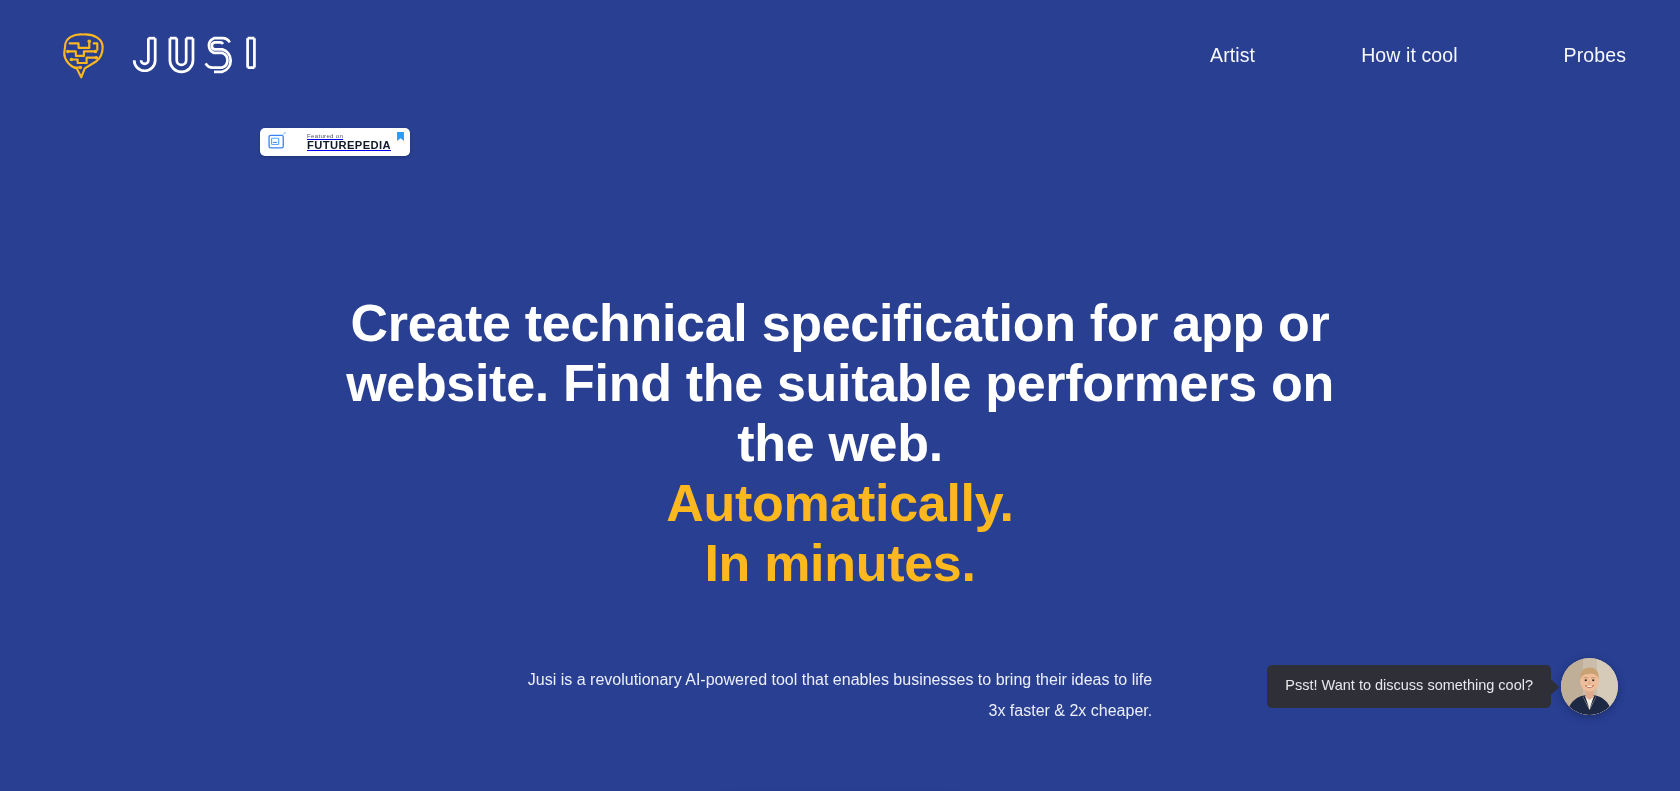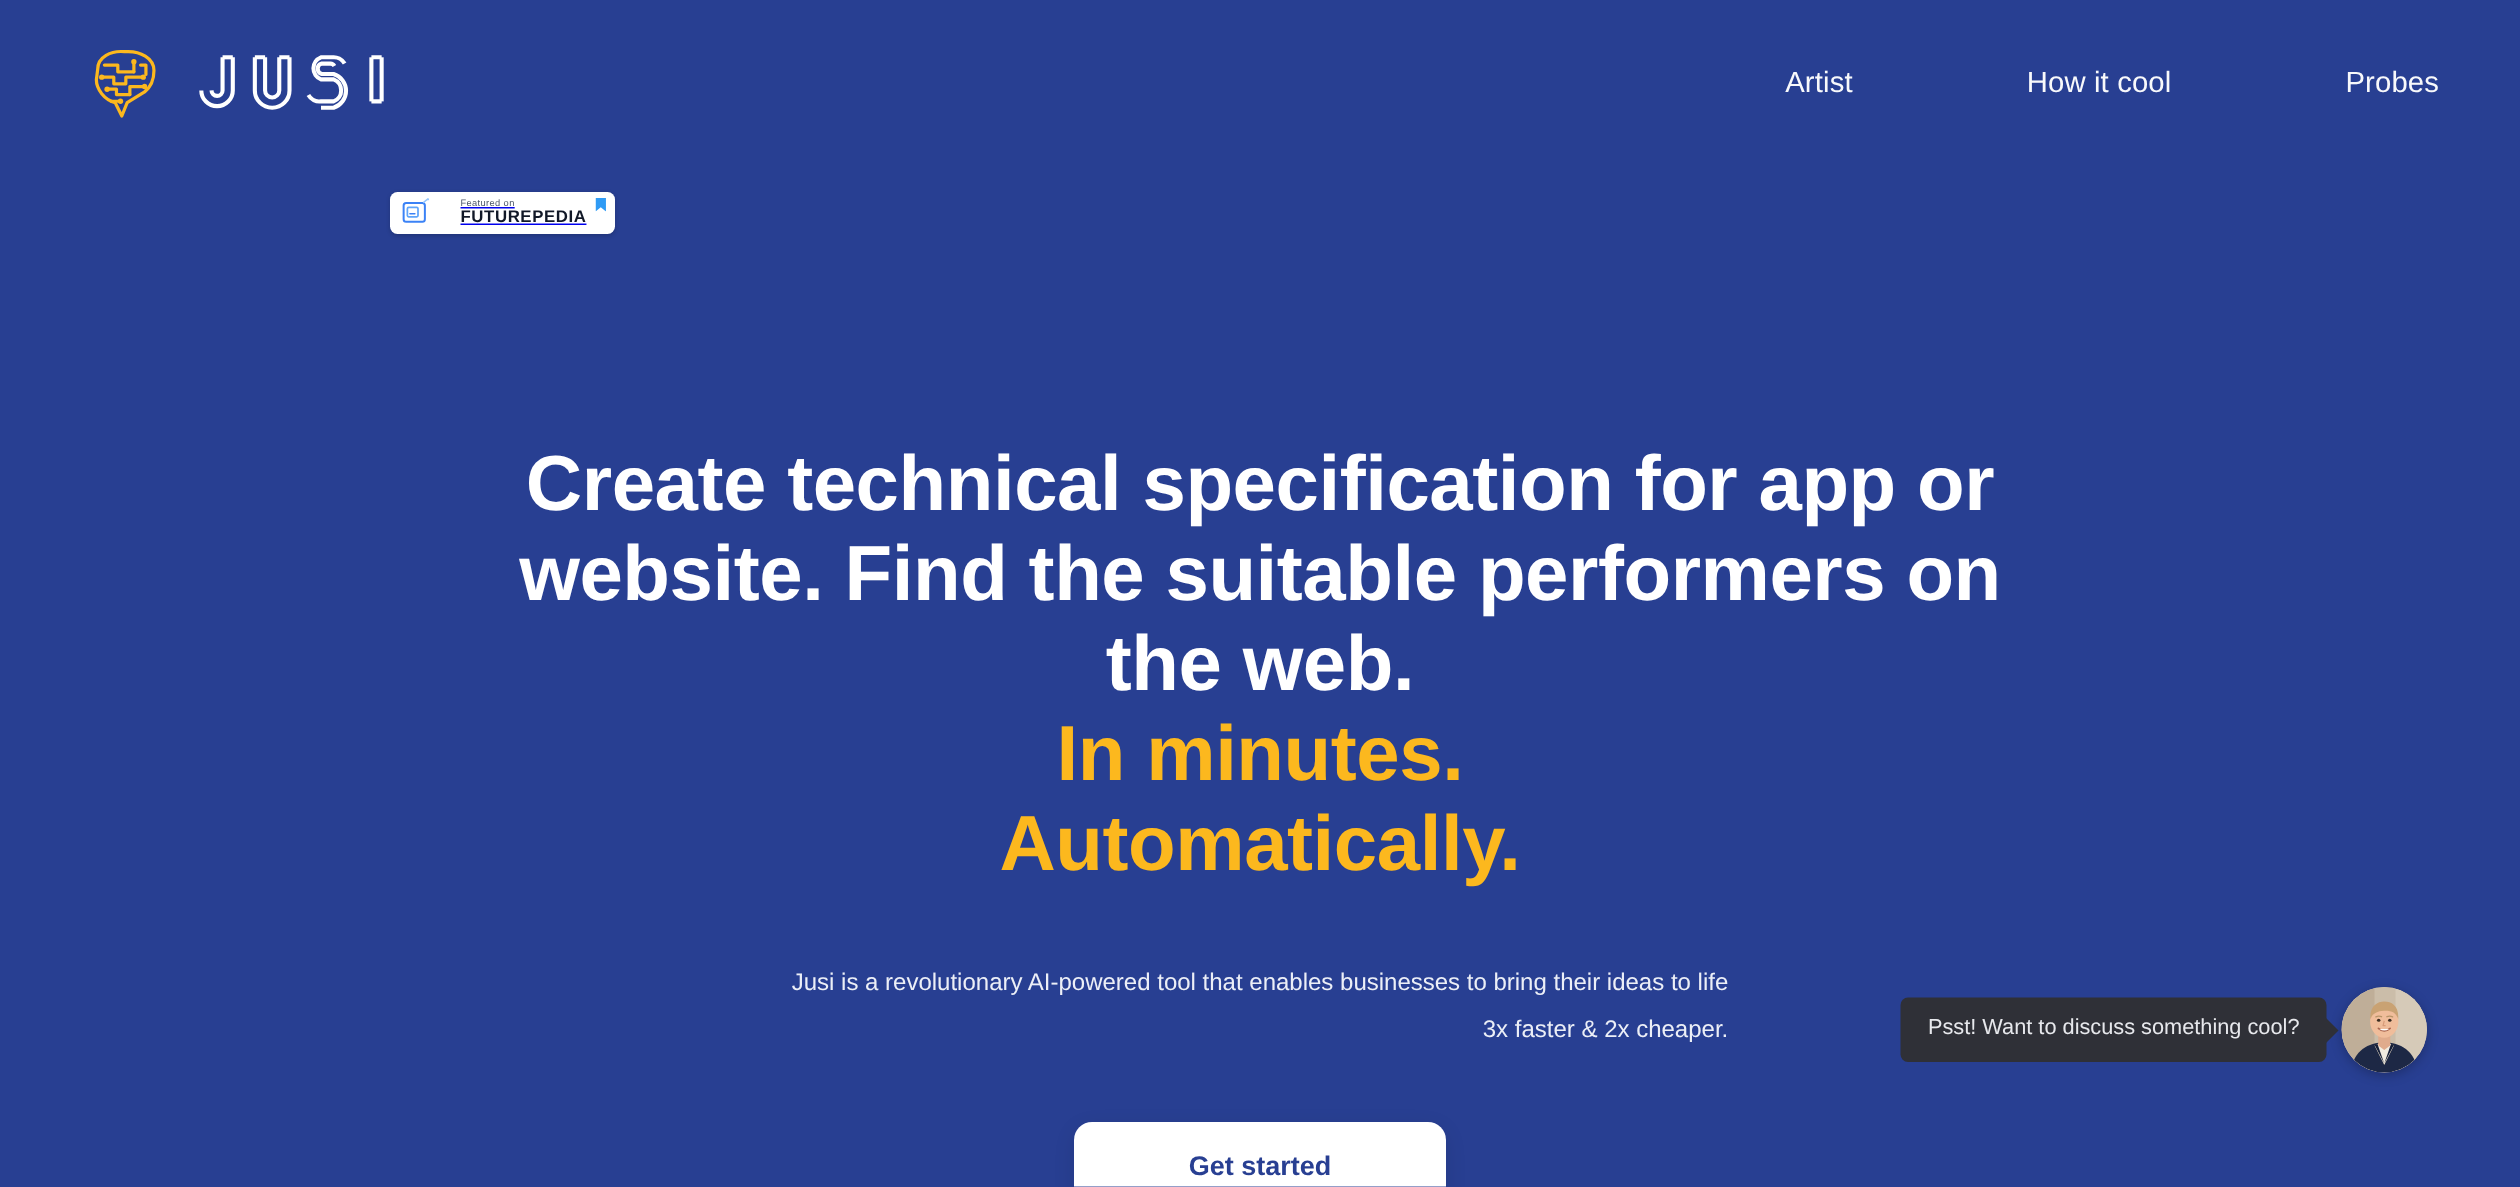--- a/index.html
+++ b/index.html
@@ -46,21 +46,21 @@
 
   .brand-word {
     display: block;
     height: 42px;
   }
 
   .nav {
     margin-left: auto;
     display: flex;
     align-items: center;
-    gap: 12px;
+    gap: 2px;
     margin-top: -16px;
   }
 
   .nav-link {
     color: #ffffff;
     font-size: 19.5px;
     font-weight: 400;
     letter-spacing: 0.1px;
     text-decoration: none;
     padding: 10px 0;
@@ -129,20 +129,21 @@
   }
 
   
   .hero {
     position: absolute;
     top: 0; left: 0; right: 0; bottom: 0;
     display: flex;
     flex-direction: column;
     align-items: center;
     padding-top: 293px;
+    gap: 24px;
   }
 
   .headline {
     width: 1000px;
     text-align: center;
     color: #ffffff;
     font-size: 52px;
     line-height: 60px;
     font-weight: 700;
     letter-spacing: -0.3px;
@@ -302,22 +303,22 @@
     </svg>
   </a>
 </div>
 
 <main class="hero">
 
   <h1 class="headline">
     <span>Create technical specification for app</span>
     <span>or website. Find the suitable</span>
     <span>performers on the web.</span>
+    <span class="accent" style="color: rgb(252, 184, 30);">Automatically.</span>
     <span class="accent" style="color: rgb(252, 184, 30);">In minutes.</span>
-    <span class="accent" style="color: rgb(252, 184, 30);">Automatically.</span>
   </h1>
 
   <p class="subtitle">
     <span>Jusi is a revolutionary AI-powered tool that enables businesses to bring their ideas to life</span><br>
     <span>3x faster &amp; 2x cheaper.</span>
   </p>
 
   <div class="cta-row">
     <button class="cta-button">Get started</button>
   </div>

